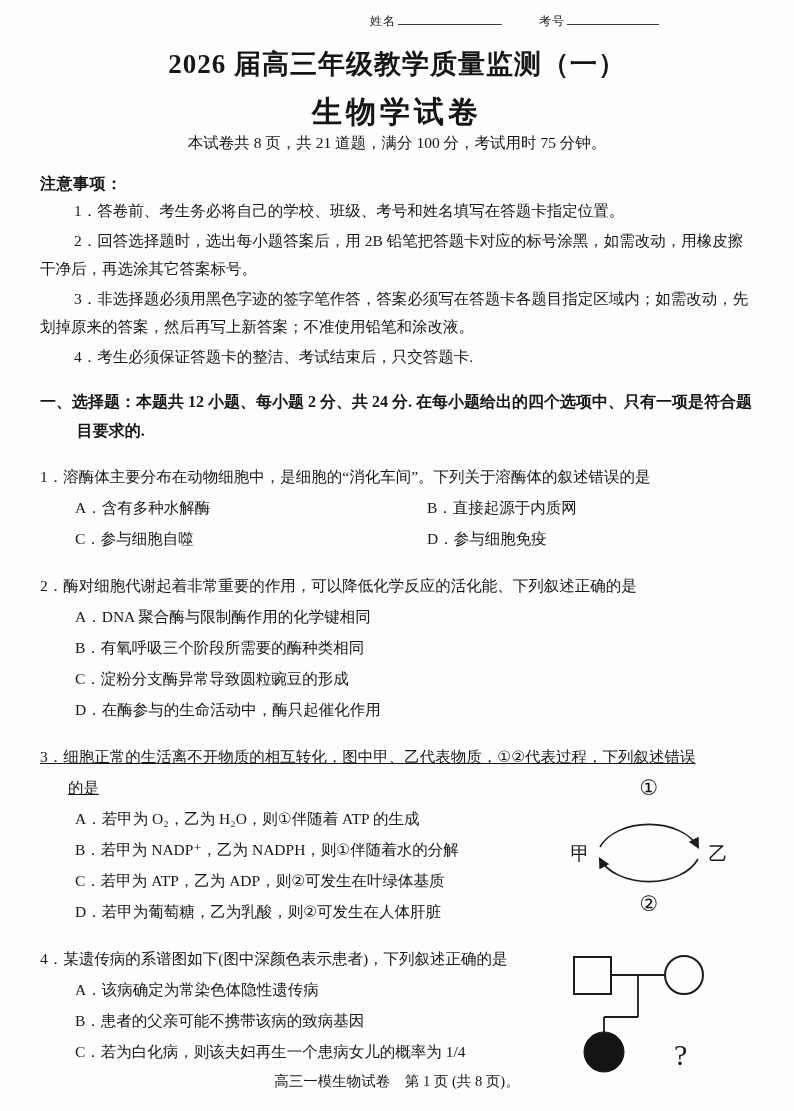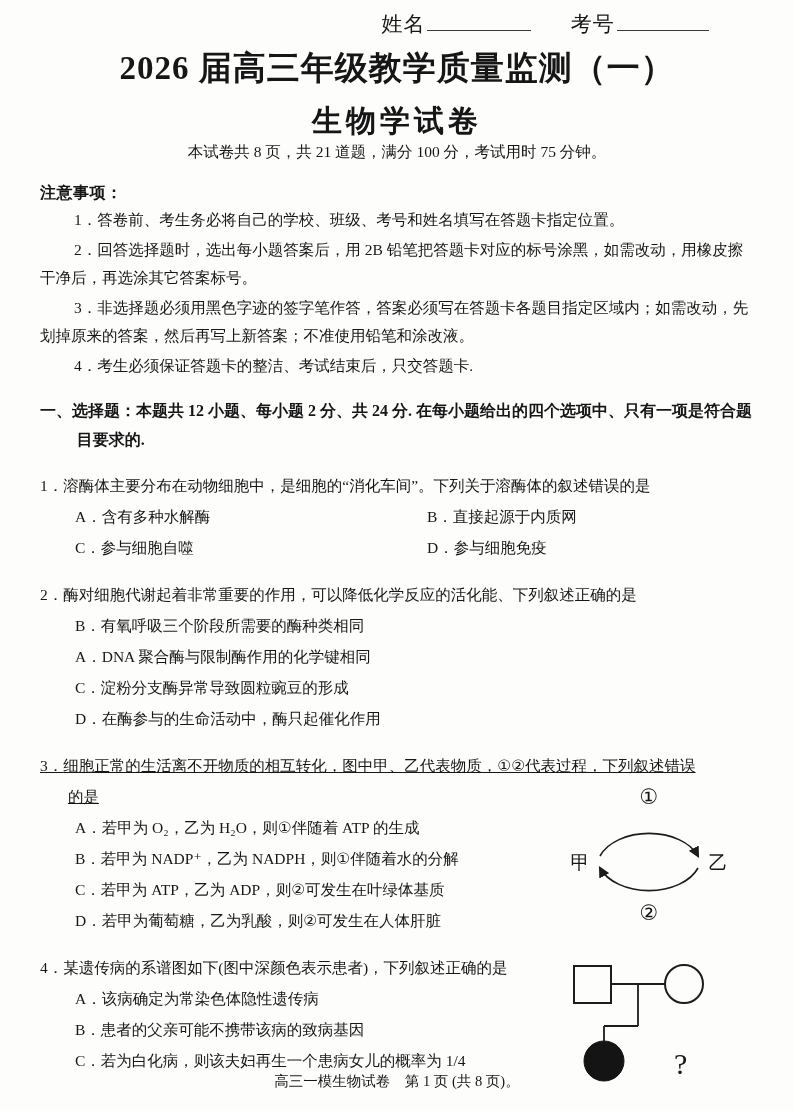--- a/index.html
+++ b/index.html
@@ -10,31 +10,31 @@
     font-family: "Liberation Serif", "DejaVu Serif", "DejaVu Sans", serif;
     color: #161616;
   }
   .page {
     position: relative;
     width: 794px; height: 1111px;
     background: #fdfdfc;
     padding: 10px 40px 0 40px;
     overflow: hidden;
   }
-  .header-blanks { padding-left: 330px; font-size: 21px; height: 24px; white-space: nowrap; text-align: center; }
+  .header-blanks { padding-left: 330px; font-size: 12px; height: 24px; white-space: nowrap; }
   .blank-group { margin-right: 34px; }
   .blank-label { letter-spacing: 1px; }
   .blank-line {
     display: inline-block; height: 15px; vertical-align: baseline;
     border-bottom: 1.4px solid #3a3a3a; margin-left: 2px;
   }
   .blank-name { width: 104px; }
   .blank-exam { width: 92px; }
 
-  .title { margin-top: 12px; text-align: center; font-size: 33px; font-weight: bold; letter-spacing: 1px; }
+  .title { margin-top: 12px; text-align: center; font-size: 27px; font-weight: bold; letter-spacing: 1px; }
   .subtitle { margin-top: 10px; text-align: center; font-size: 30px; font-weight: bold; letter-spacing: 4px; }
   .exam-info { text-align: center; font-size: 15.5px; }
 
   .notes-heading { margin-top: 20px; font-size: 16px; font-weight: bold; letter-spacing: 0.5px; }
   .note { margin: 2px 0; font-size: 15.5px; line-height: 28px; text-indent: 2.2em; }
 
   .section-heading {
     margin: 16px 0 4px 0; font-size: 16px; font-weight: bold; line-height: 29px;
     padding-left: 2.3em; text-indent: -2.3em;
   }
@@ -89,22 +89,22 @@
       <span class="option">A．含有多种水解酶</span>
       <span class="option">B．直接起源于内质网</span>
       <span class="option">C．参与细胞自噬</span>
       <span class="option">D．参与细胞免疫</span>
     </div>
   </div>
 
   <div class="question">
     <p class="stem"><span class="qnum">2．</span><span>酶对细胞代谢起着非常重要的作用，可以降低化学反应的活化能、下列叙述正确的是</span></p>
     <div class="options">
+      <span class="option">A．DNA 聚合酶与限制酶作用的化学键相同</span>
       <span class="option">B．有氧呼吸三个阶段所需要的酶种类相同</span>
-      <span class="option">A．DNA 聚合酶与限制酶作用的化学键相同</span>
       <span class="option">C．淀粉分支酶异常导致圆粒豌豆的形成</span>
       <span class="option">D．在酶参与的生命活动中，酶只起催化作用</span>
     </div>
   </div>
 
   <div class="question q-rel">
     <p class="stem stem-narrow"><span class="qnum">3．</span><span>细胞正常的生活离不开物质的相互转化，图中甲、乙代表物质，①②代表过程，下列叙述错误的是</span></p>
     <div class="options">
       <span class="option">A．若甲为 O₂，乙为 H₂O，则①伴随着 ATP 的生成</span>
       <span class="option">B．若甲为 NADP⁺，乙为 NADPH，则①伴随着水的分解</span>

